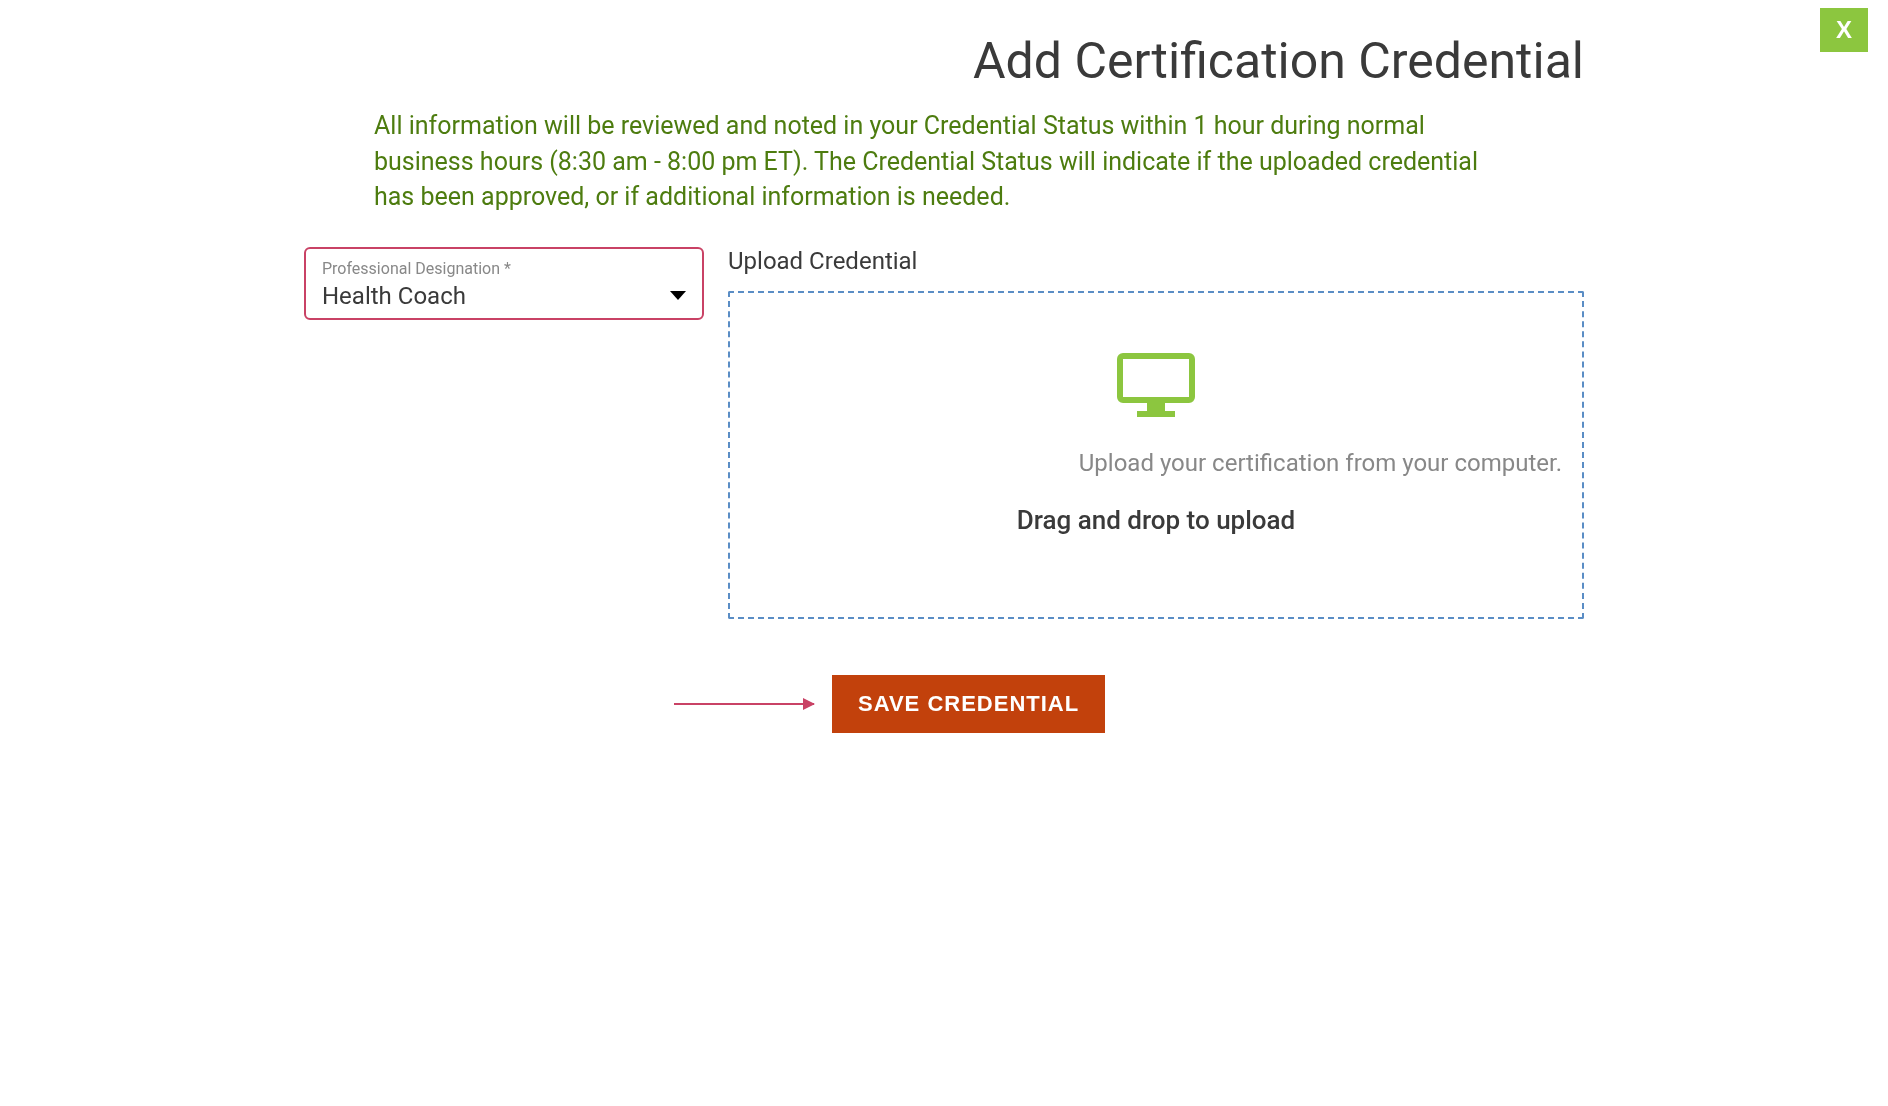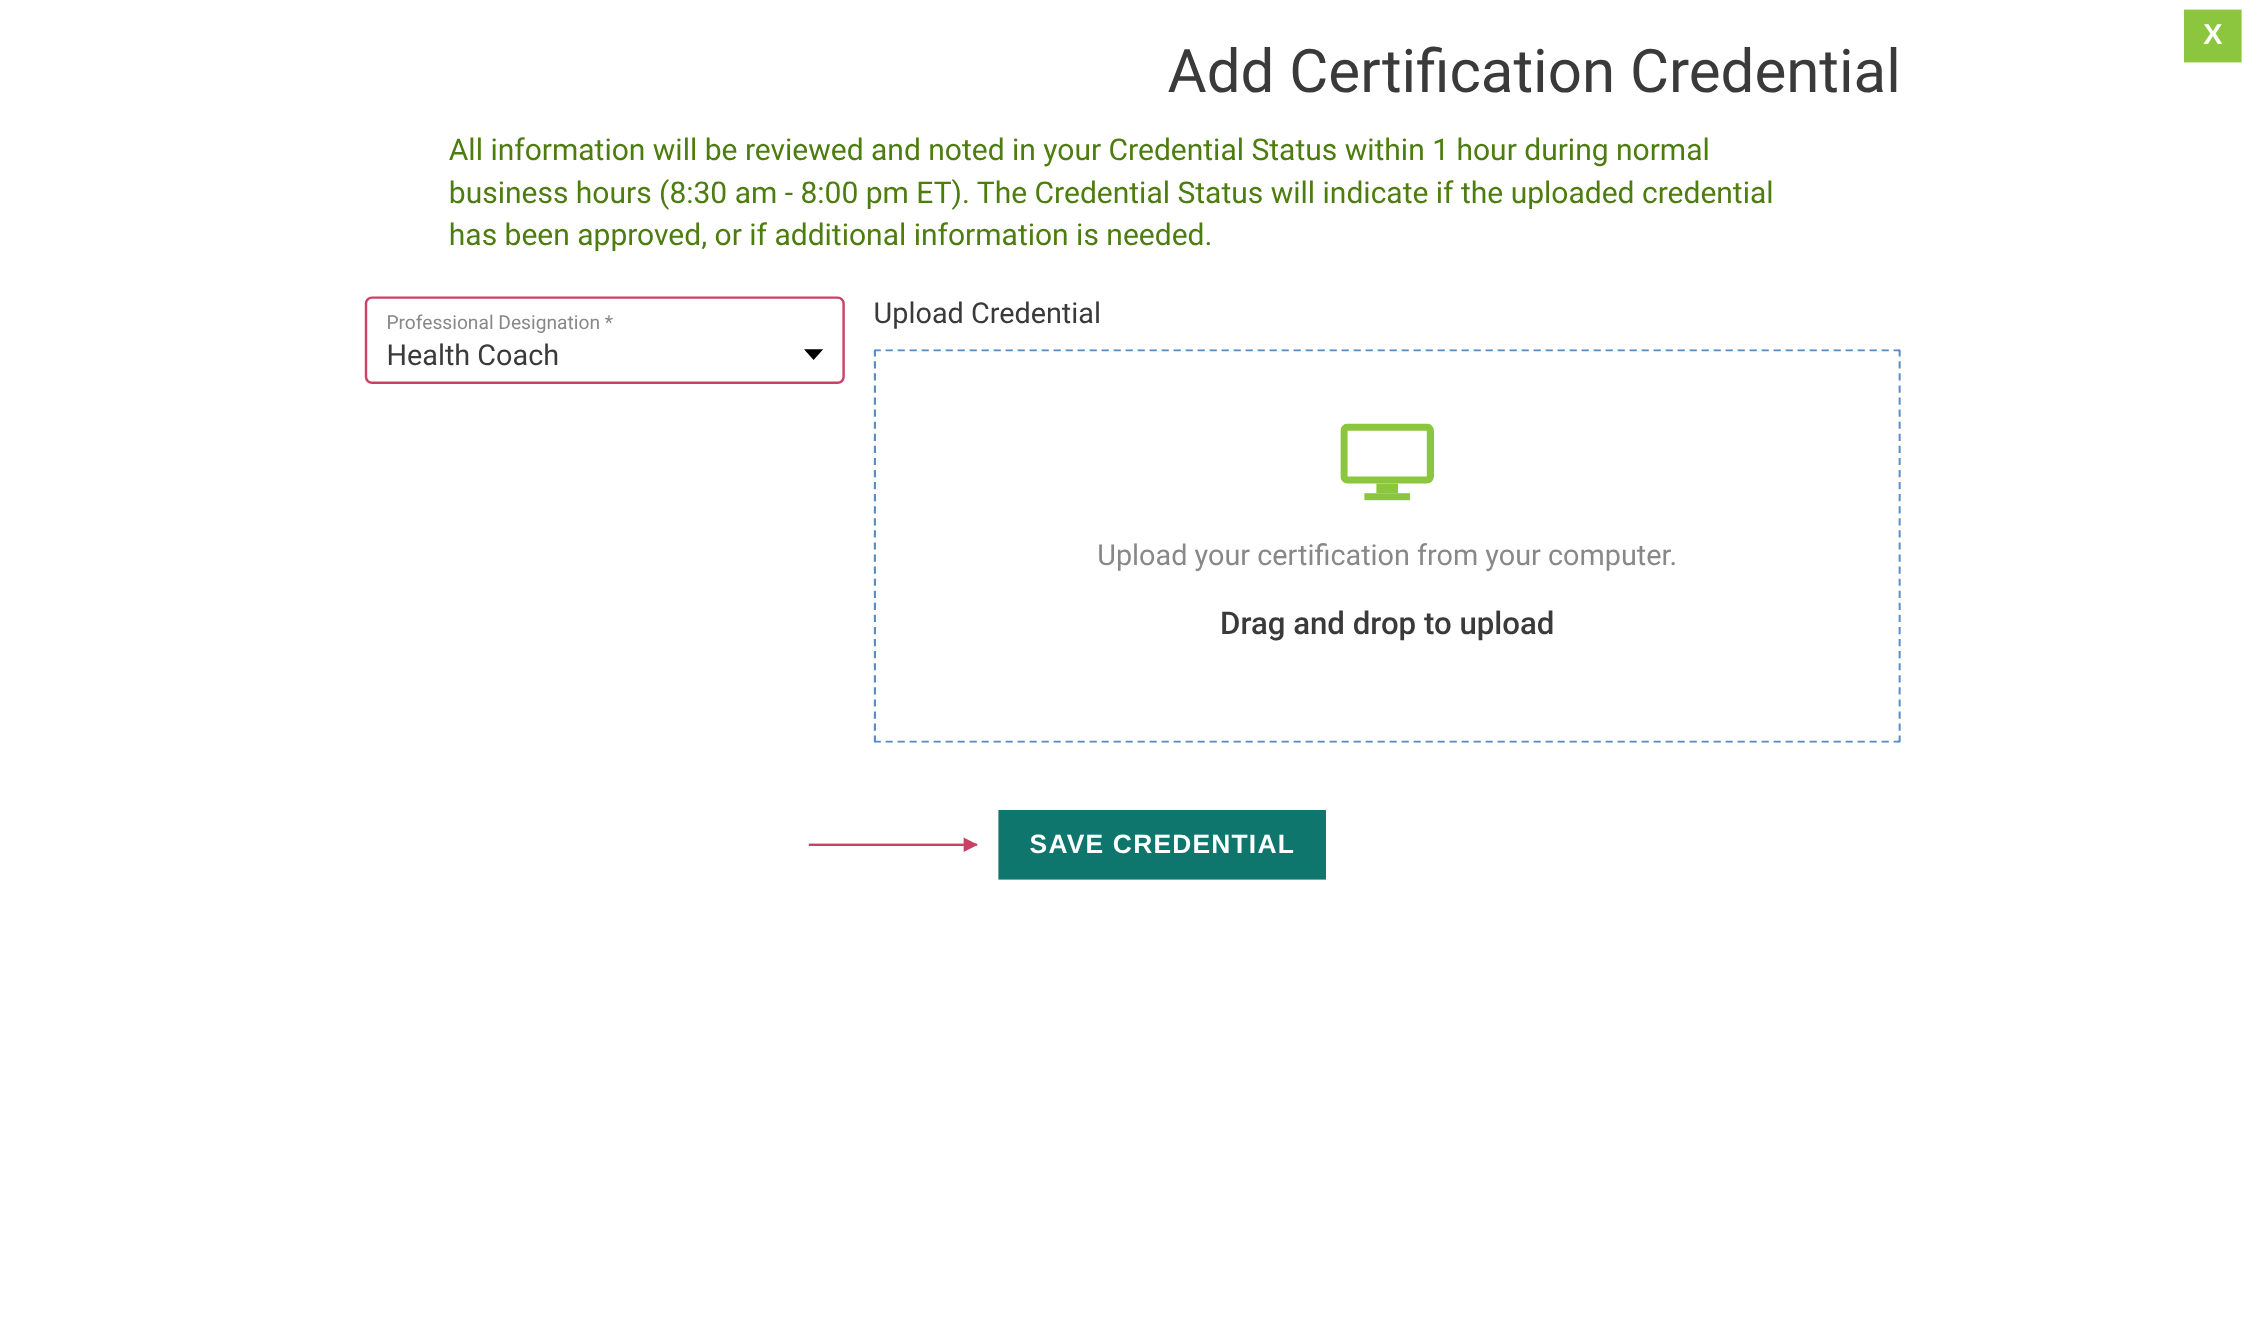--- a/index.html
+++ b/index.html
@@ -122,20 +122,21 @@
     
     .computer-icon {
       display: inline-block;
       margin-bottom: 28px;
     }
     
     .upload-hint {
       font-size: 24px;
       color: #888;
       margin-bottom: 28px;
+      text-align: right;
     }
     
     .upload-drag-text {
       font-size: 26px;
       color: #3a3a3a;
       font-weight: 500;
       margin-bottom: 32px;
     }
     
     .browse-button {
@@ -172,21 +173,21 @@
       right: -1px;
       top: -5px;
       width: 0;
       height: 0;
       border-top: 6px solid transparent;
       border-bottom: 6px solid transparent;
       border-left: 12px solid #c94265;
     }
     
     .save-button {
-      background: #0f766e;
+      background: #c2410c;
       color: #fff;
       font-size: 22px;
       font-weight: 600;
       letter-spacing: 1px;
       padding: 16px 26px;
       border: none;
       cursor: pointer;
     }
   </style>
 </head>

